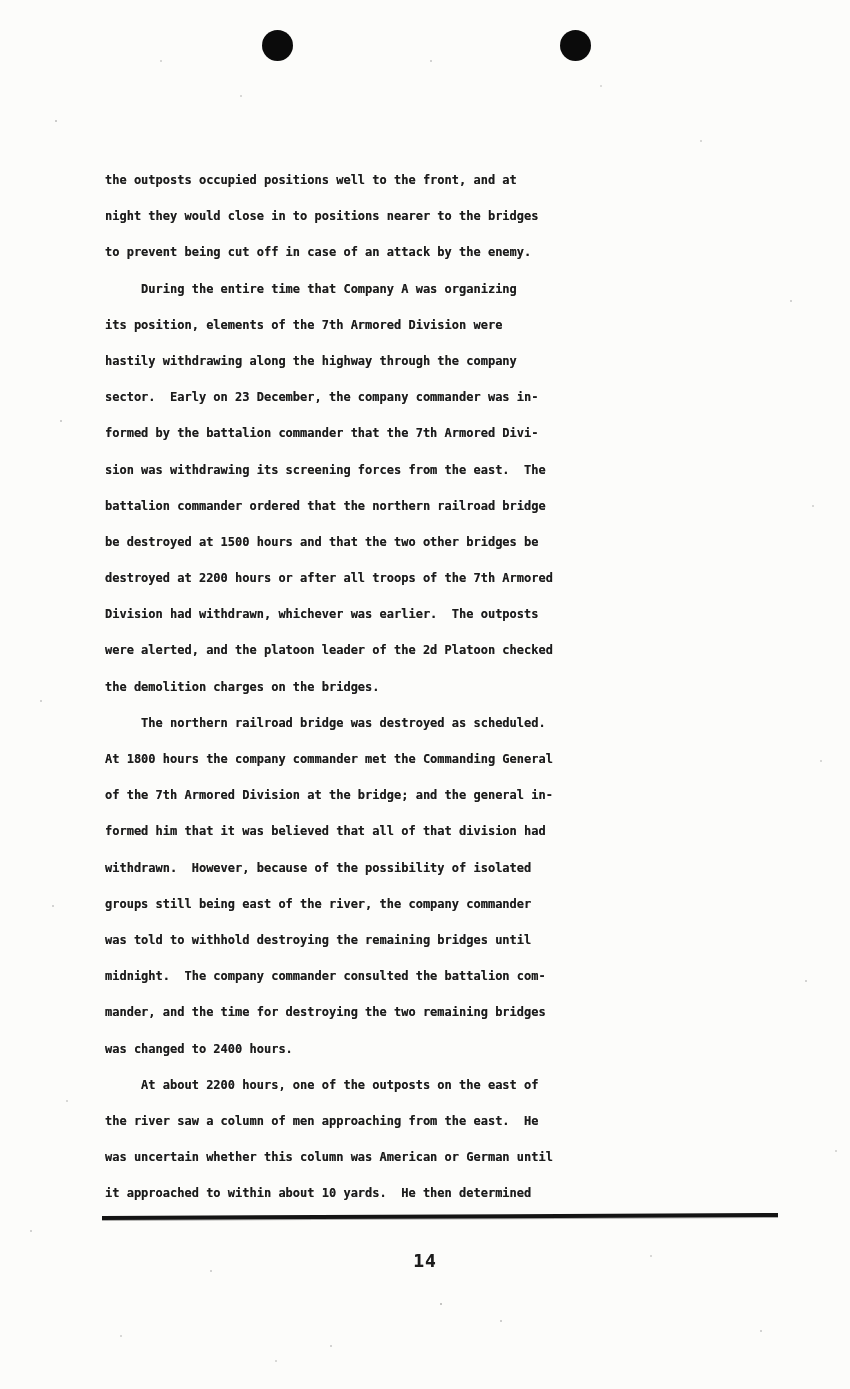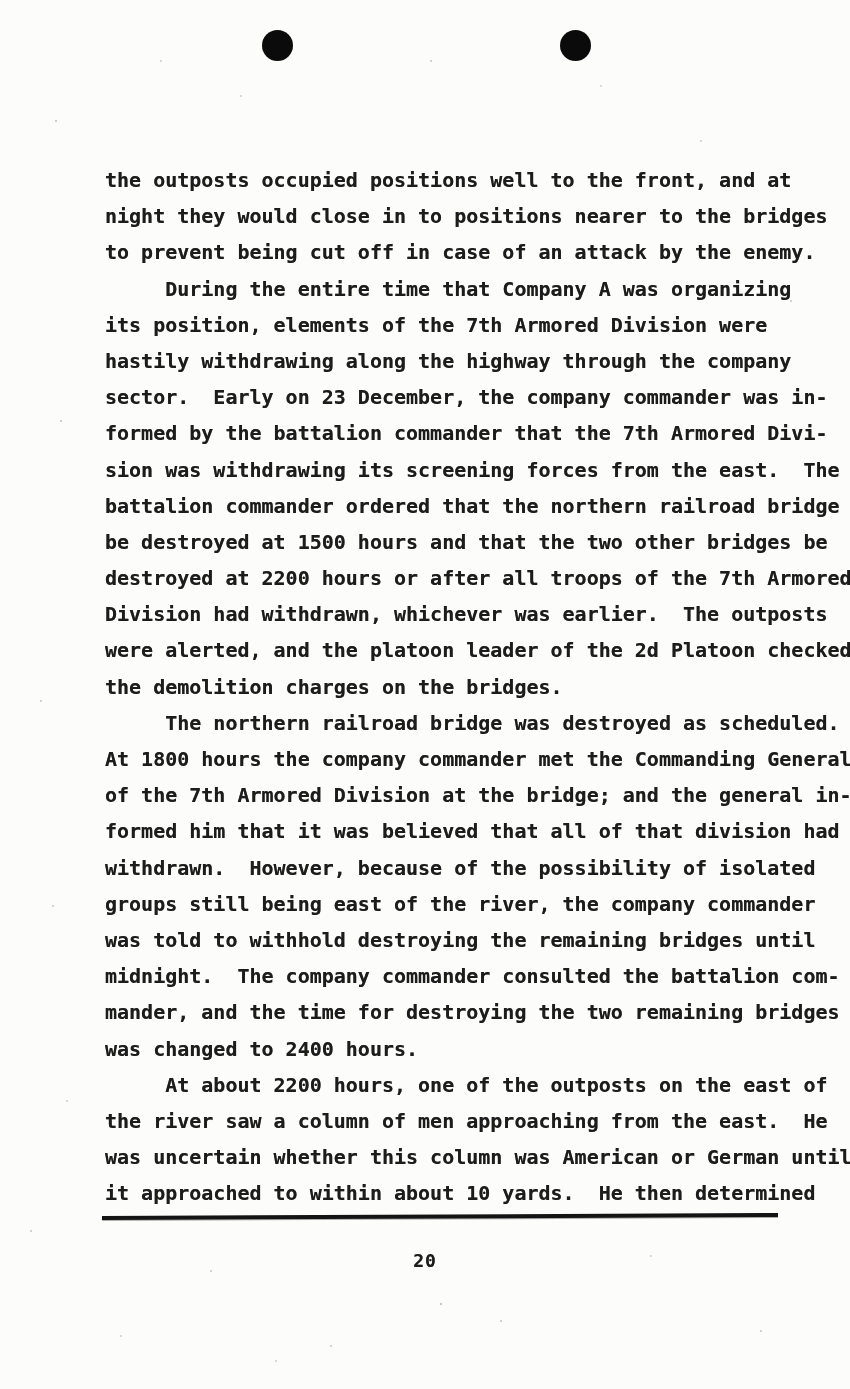--- a/index.html
+++ b/index.html
@@ -43,21 +43,21 @@
     border-radius: 50%;
     background: #0b0b0b;
   }
   .punch.left  { left: 262px; top: 30px; }
   .punch.right { left: 560px; top: 30px; }
   .text-block {
     position: absolute;
     left: 105px;
     top: 162px;
     width: 690px;
-    font-size: 20px;
+    font-size: 12px;
     line-height: 36.2px;
     font-weight: 700;
     color: #1c1c1c;
     white-space: pre;
     text-shadow: 0 0 0.6px rgba(10,10,10,0.55);
   }
   .line { height: 36.2px; }
   .rule {
     position: absolute;
     left: 102px;
@@ -84,14 +84,14 @@
 </style>
 </head>
 <body>
 
 <div class="page">
   <div class="speckles"></div>
   <span class="punch left"></span>
   <span class="punch right"></span>
   <div class="text-block"><div class="line">the outposts occupied positions well to the front, and at</div><div class="line">night they would close in to positions nearer to the bridges</div><div class="line">to prevent being cut off in case of an attack by the enemy.</div><div class="line">     During the entire time that Company A was organizing</div><div class="line">its position, elements of the 7th Armored Division were</div><div class="line">hastily withdrawing along the highway through the company</div><div class="line">sector.  Early on 23 December, the company commander was in-</div><div class="line">formed by the battalion commander that the 7th Armored Divi-</div><div class="line">sion was withdrawing its screening forces from the east.  The</div><div class="line">battalion commander ordered that the northern railroad bridge</div><div class="line">be destroyed at 1500 hours and that the two other bridges be</div><div class="line">destroyed at 2200 hours or after all troops of the 7th Armored</div><div class="line">Division had withdrawn, whichever was earlier.  The outposts</div><div class="line">were alerted, and the platoon leader of the 2d Platoon checked</div><div class="line">the demolition charges on the bridges.</div><div class="line">     The northern railroad bridge was destroyed as scheduled.</div><div class="line">At 1800 hours the company commander met the Commanding General</div><div class="line">of the 7th Armored Division at the bridge; and the general in-</div><div class="line">formed him that it was believed that all of that division had</div><div class="line">withdrawn.  However, because of the possibility of isolated</div><div class="line">groups still being east of the river, the company commander</div><div class="line">was told to withhold destroying the remaining bridges until</div><div class="line">midnight.  The company commander consulted the battalion com-</div><div class="line">mander, and the time for destroying the two remaining bridges</div><div class="line">was changed to 2400 hours.</div><div class="line">     At about 2200 hours, one of the outposts on the east of</div><div class="line">the river saw a column of men approaching from the east.  He</div><div class="line">was uncertain whether this column was American or German until</div><div class="line">it approached to within about 10 yards.  He then determined</div></div>
   <div class="rule"></div>
-  <div class="page-number">20</div>
+  <div class="page-number">14</div>
 </div>
 
 </body></html>

